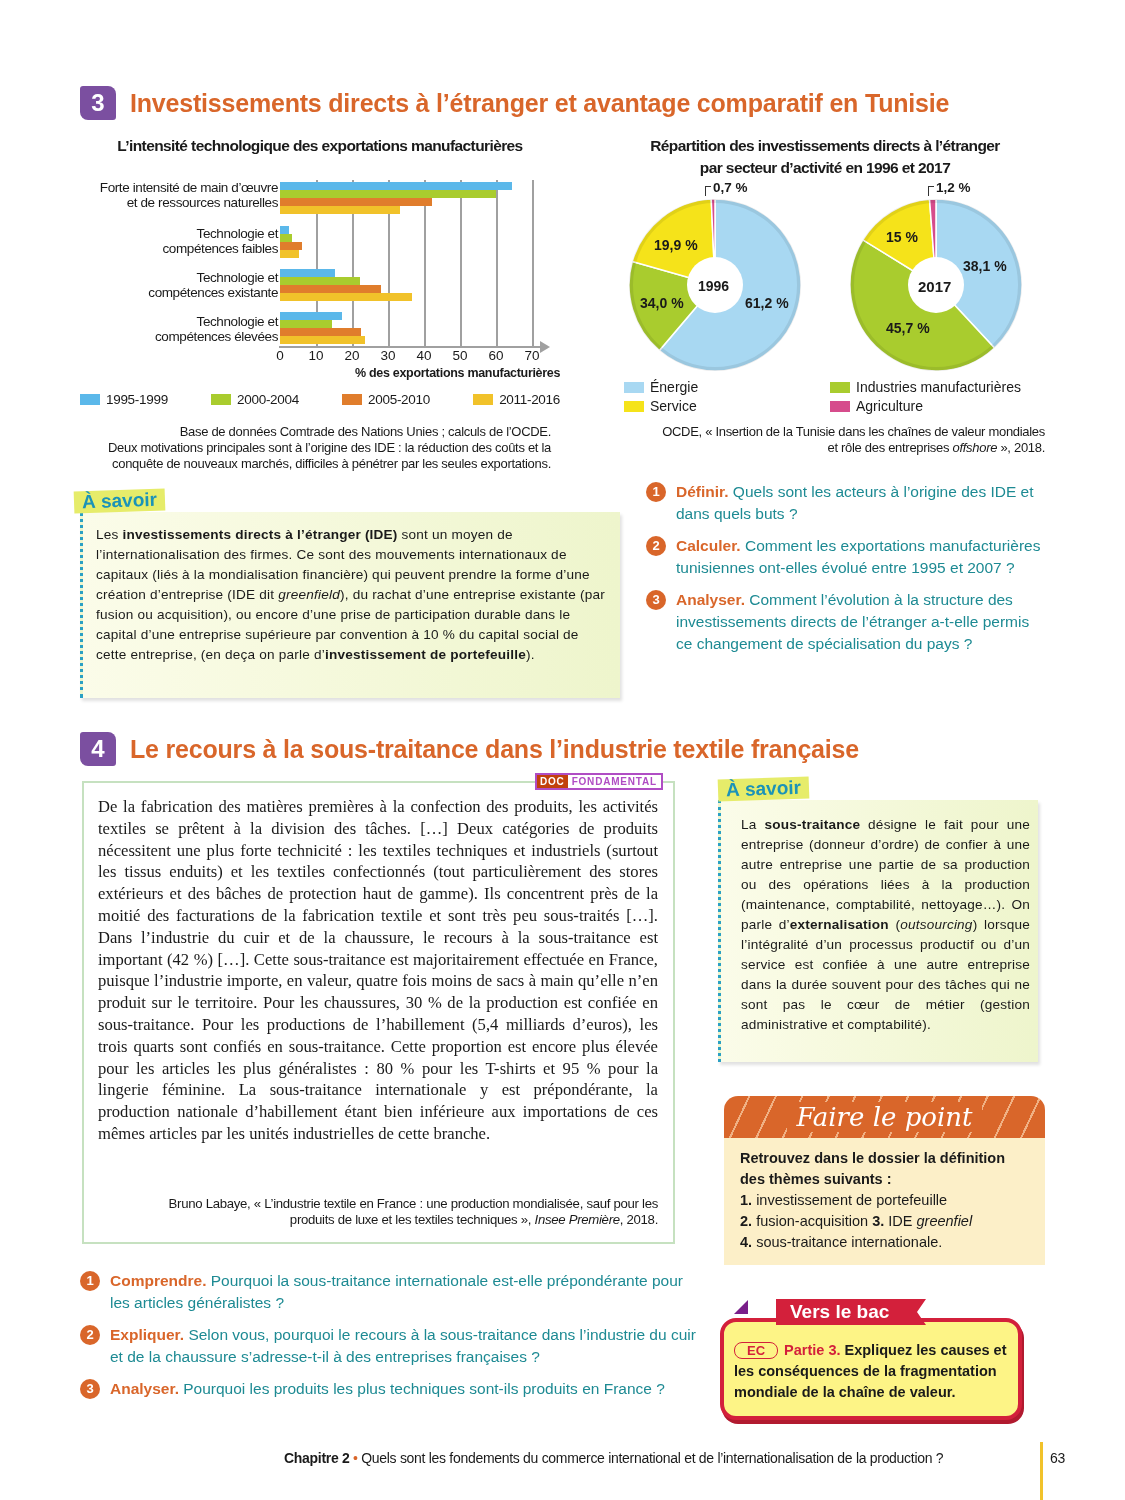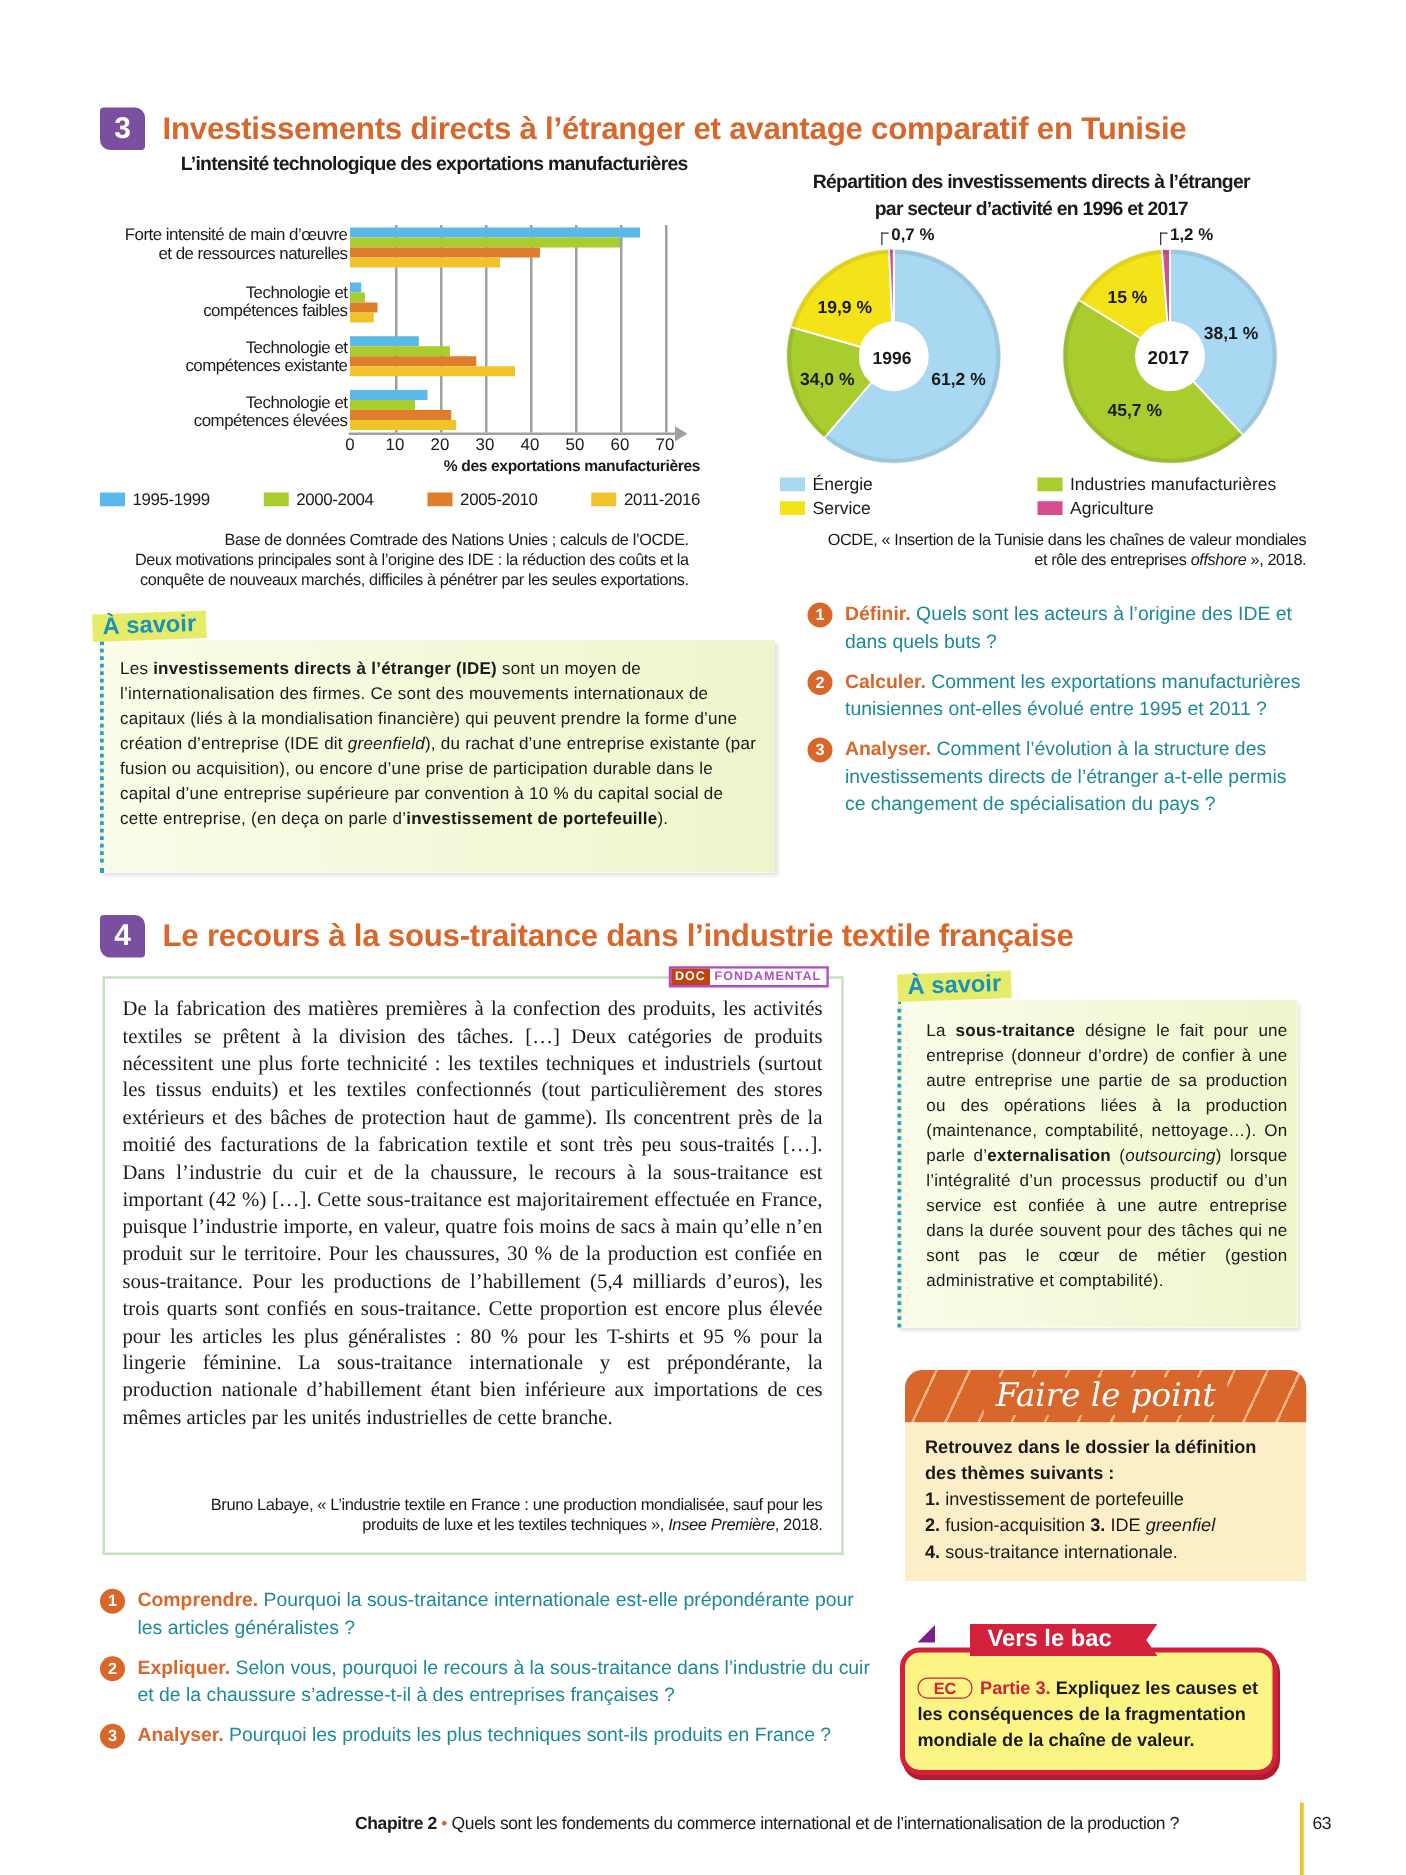--- a/index.html
+++ b/index.html
@@ -36,21 +36,21 @@
   .footer { font-size: 14px; letter-spacing: -0.3px; }
 </style>
 </head>
 <body>
 
 <div class="abs sec-head" style="left:80px; top:86px;">
   <div class="sec-num">3</div>
   <div class="sec-title">Investissements directs à l’étranger et avantage comparatif en Tunisie</div>
 </div>
 
-<div class="abs chart-title" style="left:90px; top:121px; width:460px;text-align:right;">L’intensité technologique des exportations manufacturières</div>
+<div class="abs chart-title" style="left:90px; top:135px; width:460px;">L’intensité technologique des exportations manufacturières</div>
 
 <div class="abs" id="bar-labels" style="left:70px; top:180px; width:208px; height:170px;">
   <div class="cat-label abs" style="right:0; top:0;">
       <div>Forte intensité de main d’œuvre</div>
       <div>et de ressources naturelles</div>
     </div>
   <div class="cat-label abs" style="right:0; top:46px;">
       <div>Technologie et</div>
       <div>compétences faibles</div>
     </div>
@@ -194,21 +194,21 @@
 </div>
 <div class="abs" style="left:74px; top:490px;"><span class="savoir-tag">À savoir</span></div>
 
 <div class="abs" style="left:646px; top:481px; width:400px;">
   <div class="q" style="margin-bottom:10px;">
       <span class="q-num">1</span>
       <div><span class="q-verb">Définir.</span> <span>Quels sont les acteurs à l’origine des IDE et dans quels buts ?</span></div>
     </div>
   <div class="q" style="margin-bottom:10px;">
       <span class="q-num">2</span>
-      <div><span class="q-verb">Calculer.</span> <span>Comment les exportations manufacturières tunisiennes ont-elles évolué entre 1995 et 2011 ?</span></div>
+      <div><span class="q-verb">Calculer.</span> <span>Comment les exportations manufacturières tunisiennes ont-elles évolué entre 1995 et 2007 ?</span></div>
     </div>
   <div class="q">
       <span class="q-num">3</span>
       <div><span class="q-verb">Analyser.</span> <span>Comment l’évolution à la structure des investissements directs de l’étranger a-t-elle permis ce changement de spécialisation du pays ?</span></div>
     </div>
 </div>
 
 <div class="abs sec-head" style="left:80px; top:732px;">
   <div class="sec-num">4</div>
   <div class="sec-title">Le recours à la sous-traitance dans l’industrie textile française</div>

